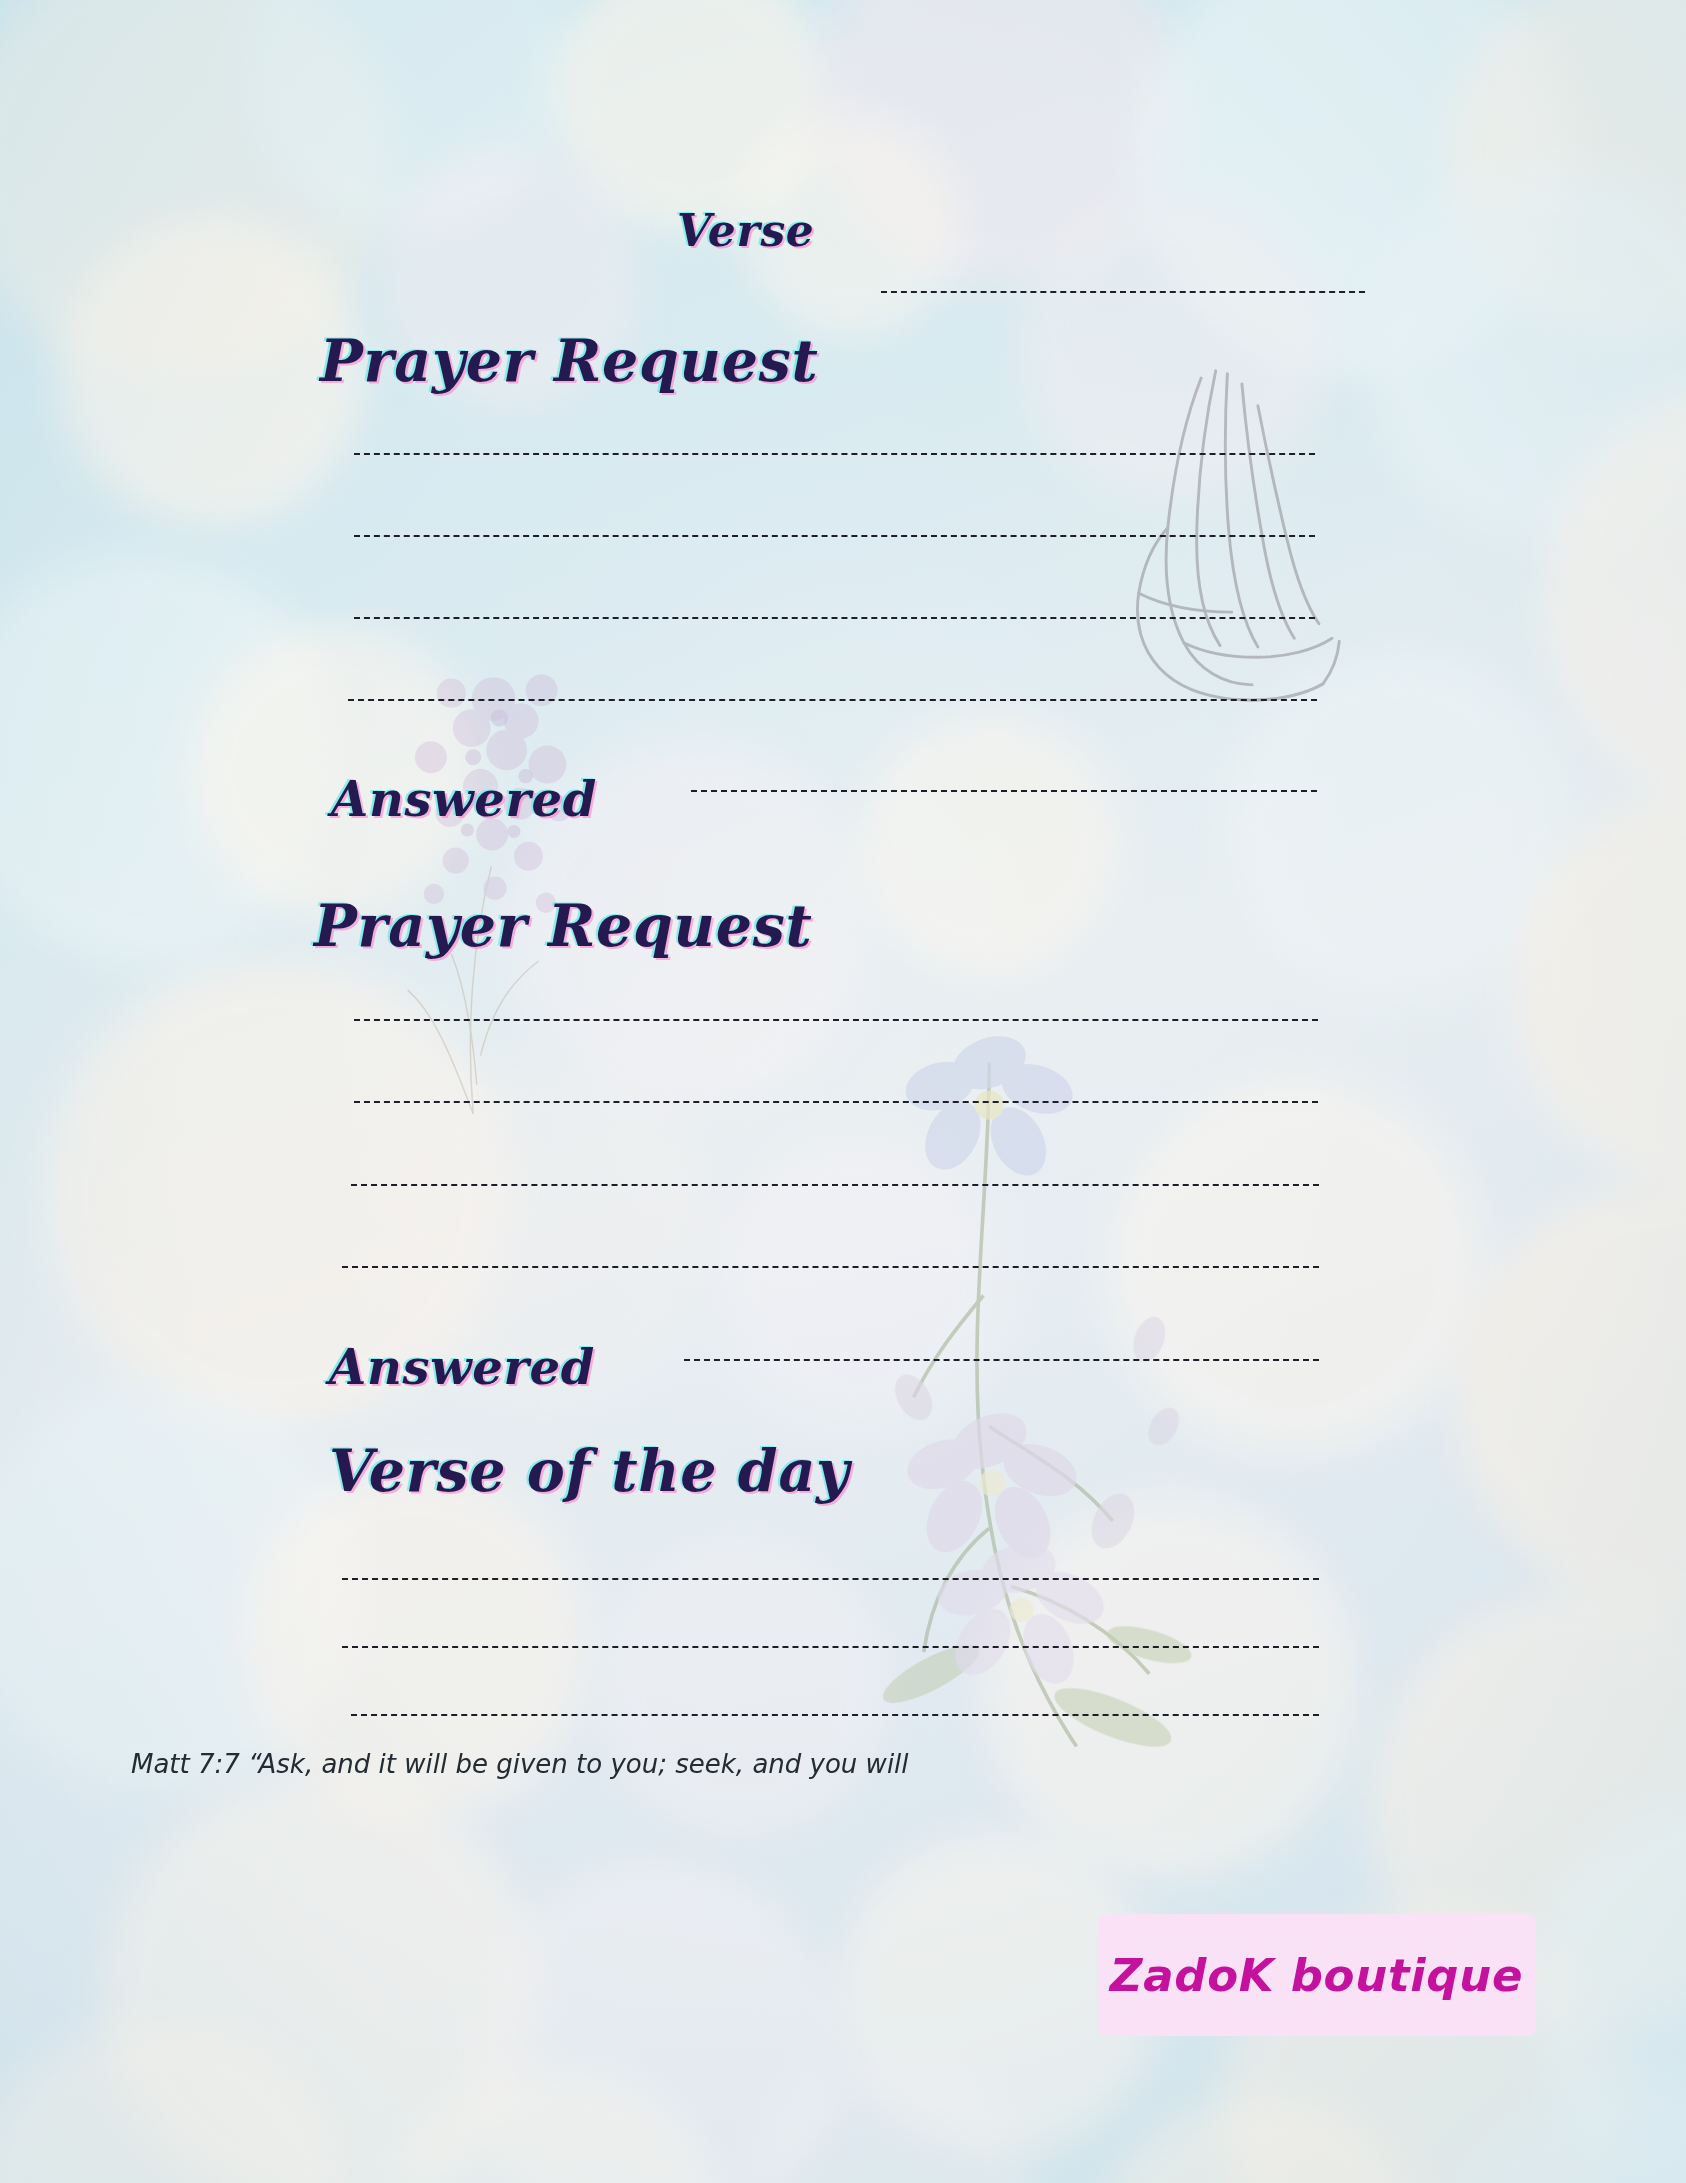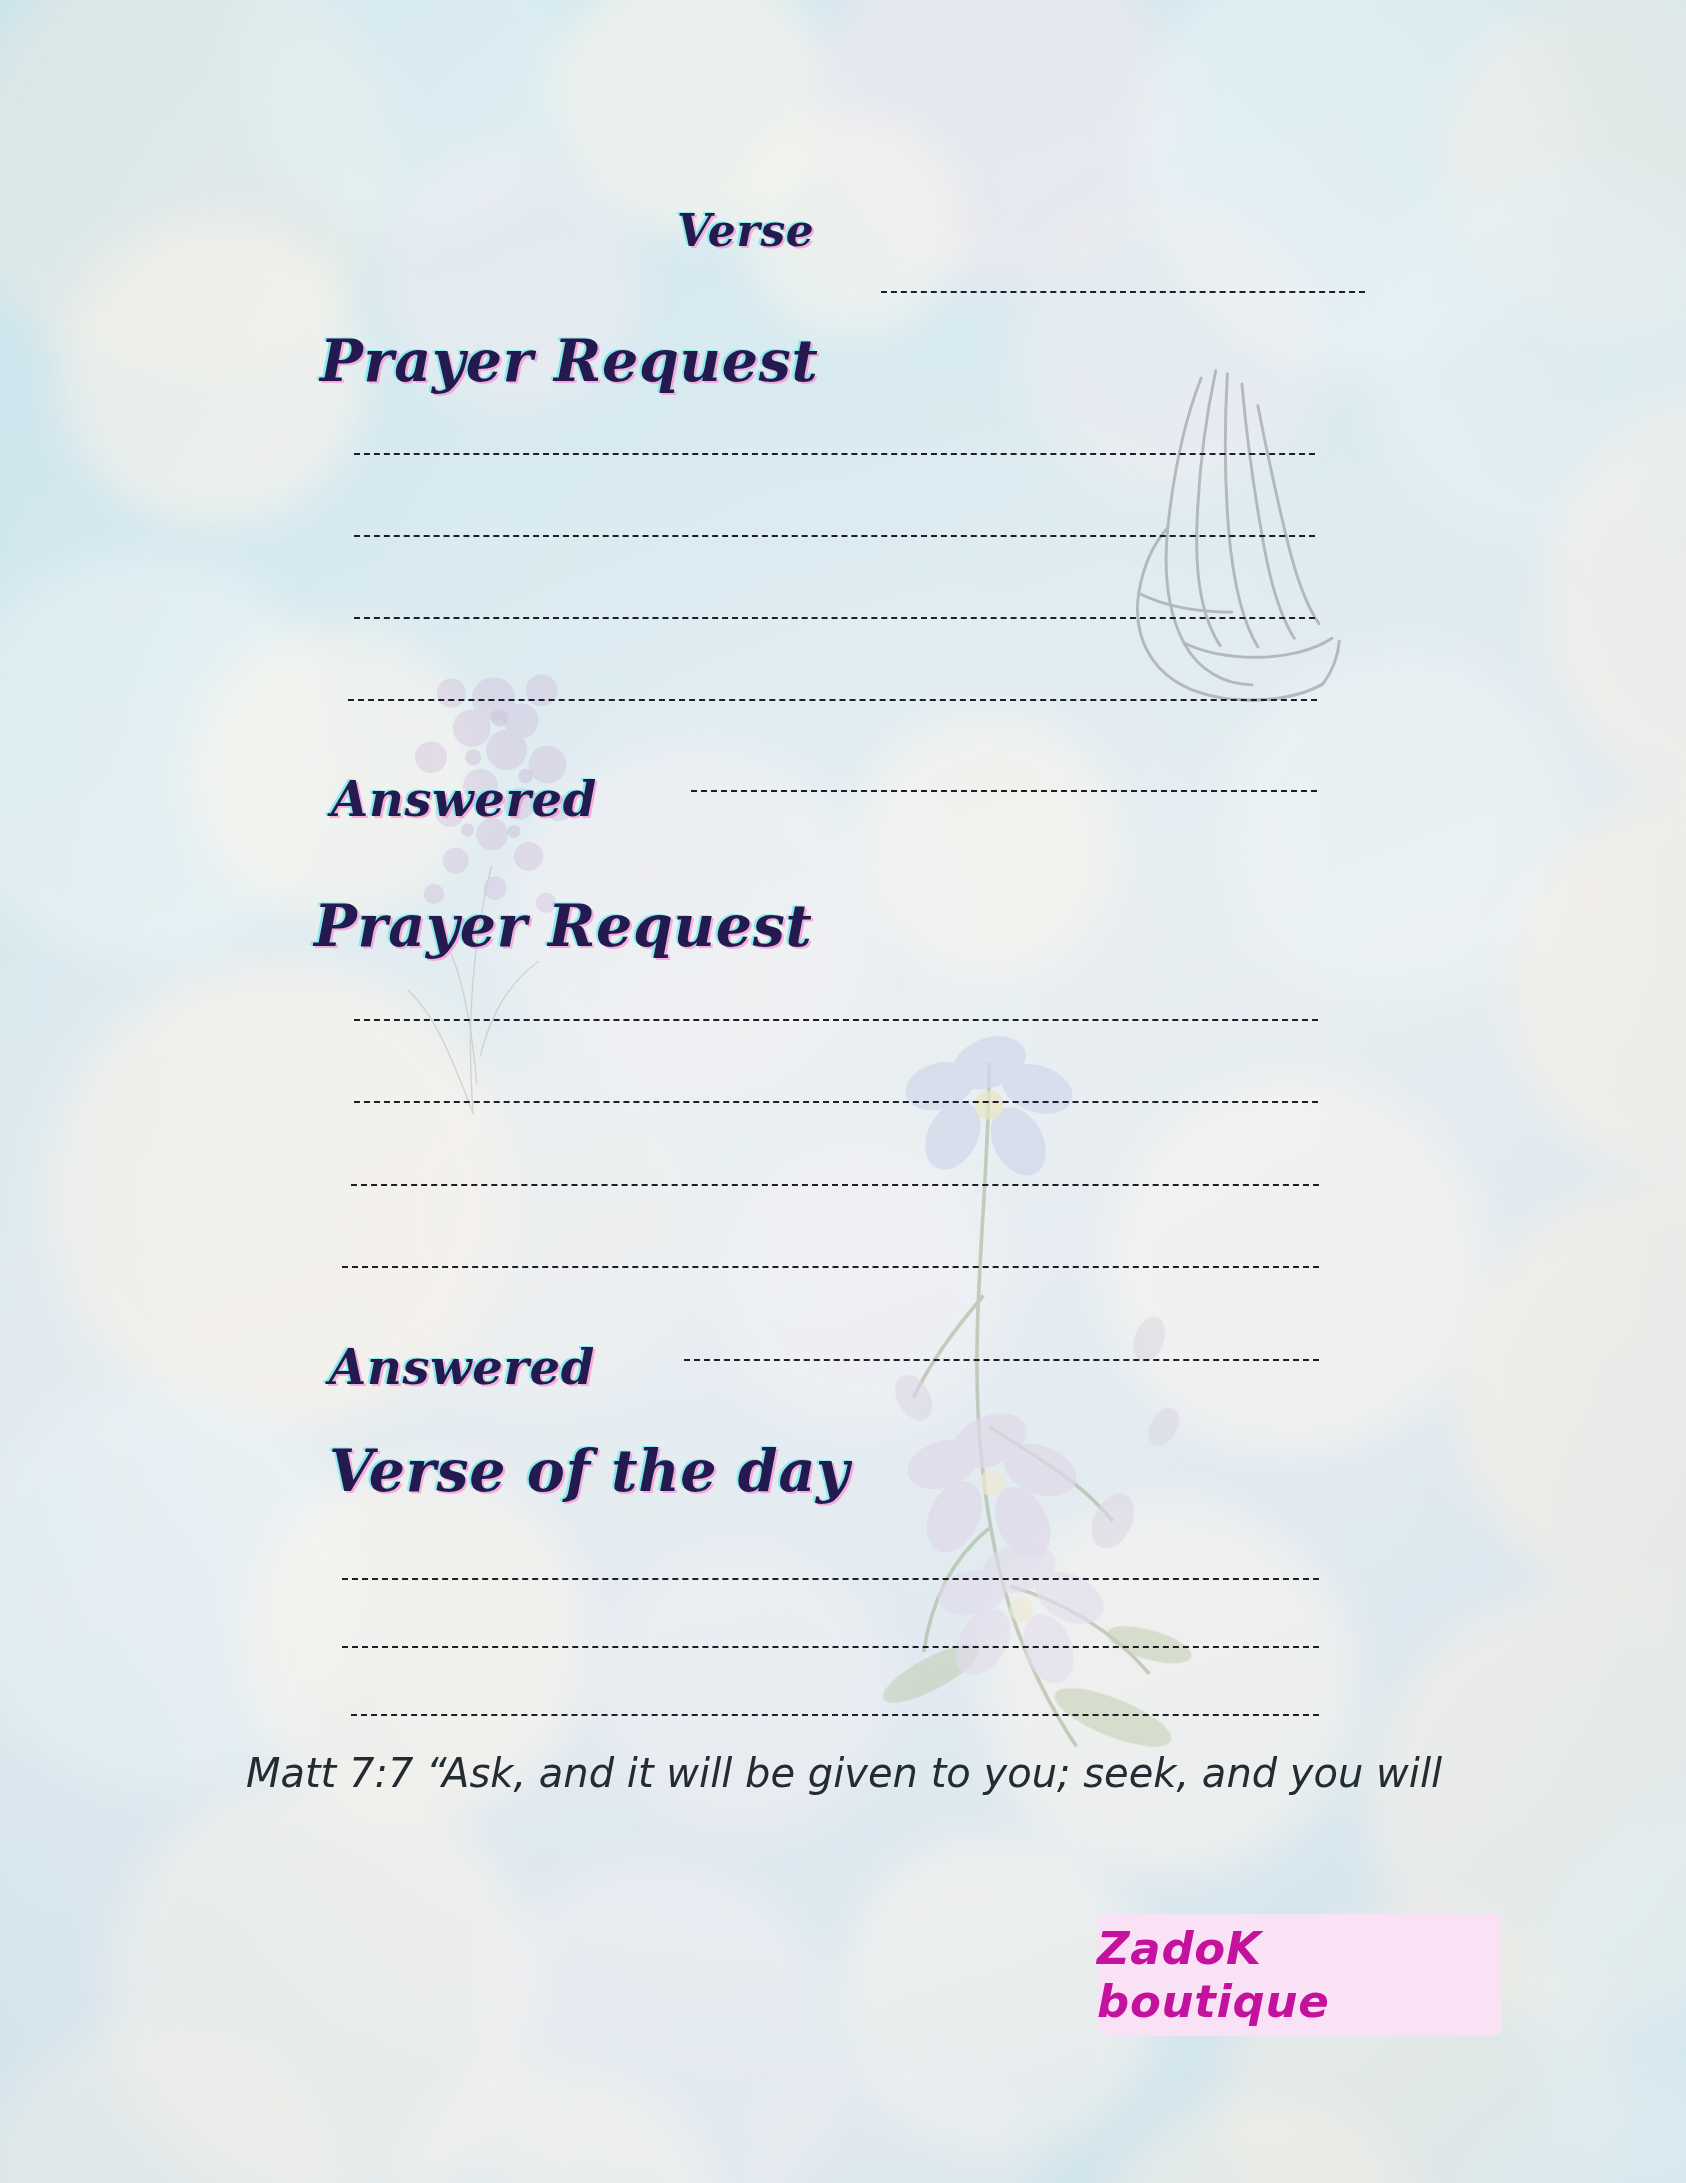--- a/index.html
+++ b/index.html
@@ -85,34 +85,34 @@
   }
   #floral-top   { left: 364px;  top: 648px;  width: 262px; height: 495px; opacity: 0.55; }
   #floral-mid   { left: 771px; top: 1019px; width: 451px; height: 764px; opacity: 0.72; }
 
   
   #verse-text {
     position: absolute;
     left: 131px;
     top: 1747px;
     width: 1426px;
-    text-align: center;
+    text-align: left;
     font-family: "DejaVu Sans", sans-serif;
     font-style: italic;
-    font-size: 40px;
+    font-size: 26px;
     line-height: 1.32;
     color: #232b33;
   }
 
   
   #brand-badge {
     position: absolute;
     left: 1097px;
     top: 1914px;
-    width: 405px;
+    width: 439px;
     height: 122px;
     background: #f9e2f6;
     border-radius: 8.7px;
     display: flex;
     align-items: center;
     justify-content: center;
   }
   #brand-text {
     font-family: "DejaVu Sans", sans-serif;
     font-style: italic;

